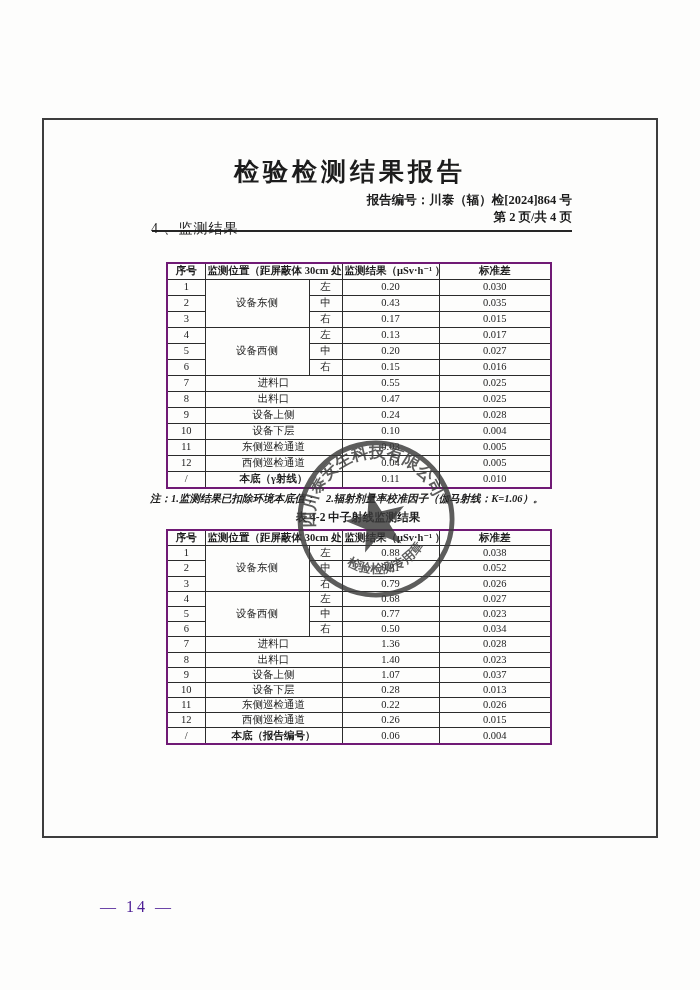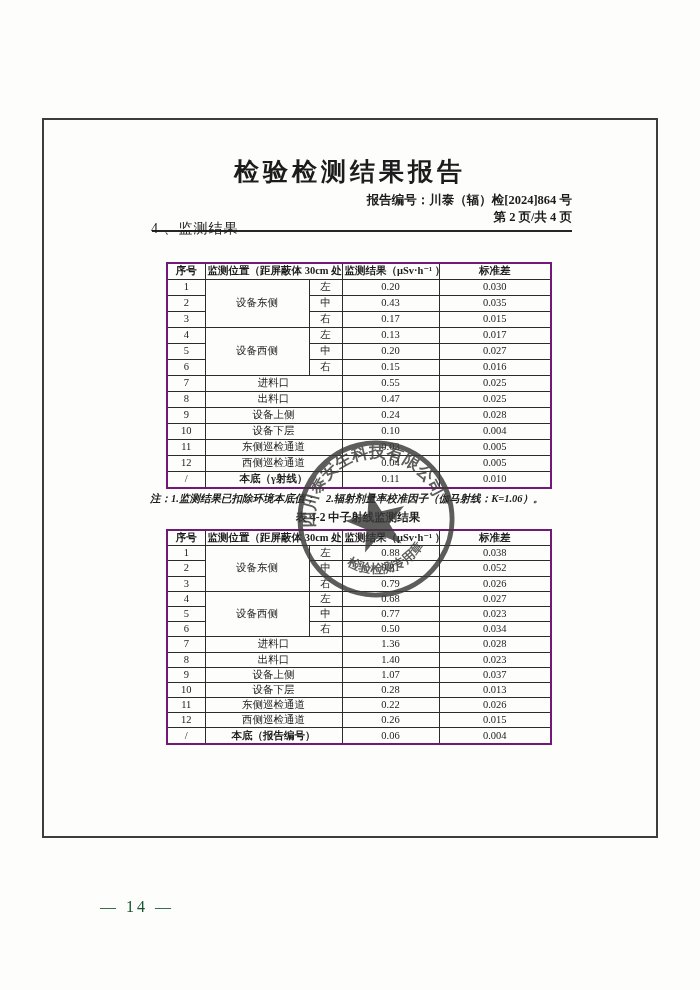--- a/index.html
+++ b/index.html
@@ -52,21 +52,21 @@
     font-size:10.5px; font-weight:bold; white-space:pre;
   }
   #note1 { top:492px;font-style:italic; }
   #note2 { top:752px; }
   .stamp {
     position:absolute; left:294px; top:437px; width:164px; height:164px;
     transform:rotate(-14deg); opacity:0.82; z-index:5; pointer-events:none;
   }
   .footer-page-number {
     position:absolute; left:100px; top:898px;
-    font-size:16px; letter-spacing:3px; color:#14532d;
+    font-size:16px; letter-spacing:3px; color:#4c1d95;
   }
 </style>
 </head>
 <body>
 
 <div class="page">
 
   <div class="border-box"></div>
 
   <div class="doc-title">检验检测结果报告</div>

